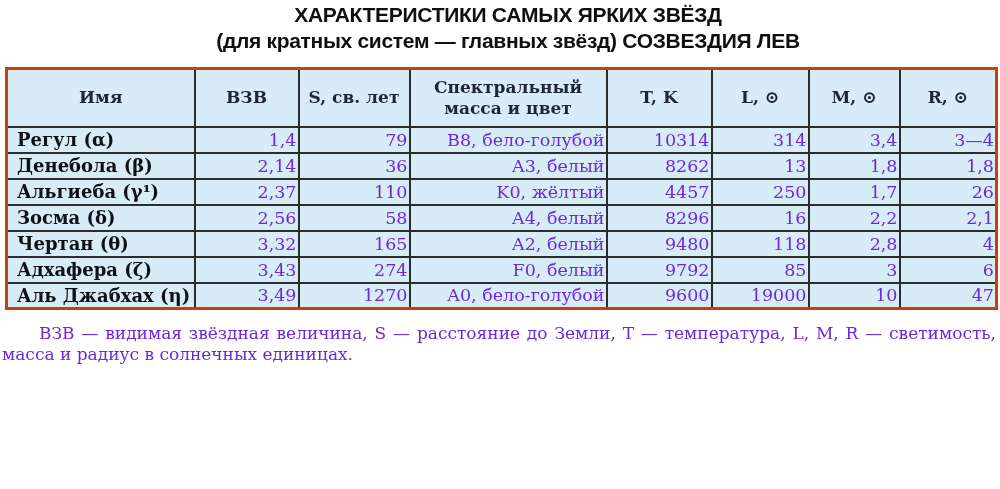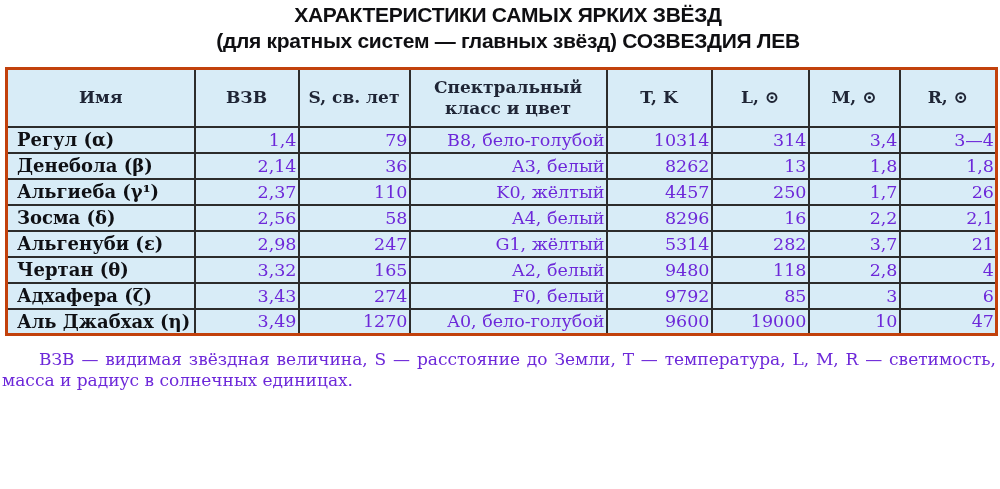--- a/index.html
+++ b/index.html
@@ -85,21 +85,21 @@
     <col style="width:105px">
       <col style="width:97px">
       <col style="width:91px">
       <col style="width:97px">
   </colgroup>
   <thead>
     <tr>
       <th>Имя</th>
       <th>ВЗВ</th>
       <th>S, св. лет</th>
-      <th>Спектральный класс и цвет</th>
+      <th>Спектральный масса и цвет</th>
       <th>T, K</th>
       <th>L, ⊙</th>
       <th>M, ⊙</th>
       <th>R, ⊙</th>
     </tr>
   </thead>
   <tbody>
     <tr>
       <td class="name-cell">Регул (α)</td>
       <td class="value-cell">1,4</td>
@@ -134,30 +134,20 @@
       <td class="name-cell">Зосма (δ)</td>
       <td class="value-cell">2,56</td>
       <td class="value-cell">58</td>
       <td class="value-cell">A4, белый</td>
       <td class="value-cell">8296</td>
       <td class="value-cell">16</td>
       <td class="value-cell">2,2</td>
       <td class="value-cell">2,1</td>
     </tr>
     <tr>
-      <td class="name-cell">Альгенуби (ε)</td>
-      <td class="value-cell">2,98</td>
-      <td class="value-cell">247</td>
-      <td class="value-cell">G1, жёлтый</td>
-      <td class="value-cell">5314</td>
-      <td class="value-cell">282</td>
-      <td class="value-cell">3,7</td>
-      <td class="value-cell">21</td>
-    </tr>
-    <tr>
       <td class="name-cell">Чертан (θ)</td>
       <td class="value-cell">3,32</td>
       <td class="value-cell">165</td>
       <td class="value-cell">A2, белый</td>
       <td class="value-cell">9480</td>
       <td class="value-cell">118</td>
       <td class="value-cell">2,8</td>
       <td class="value-cell">4</td>
     </tr>
     <tr>

